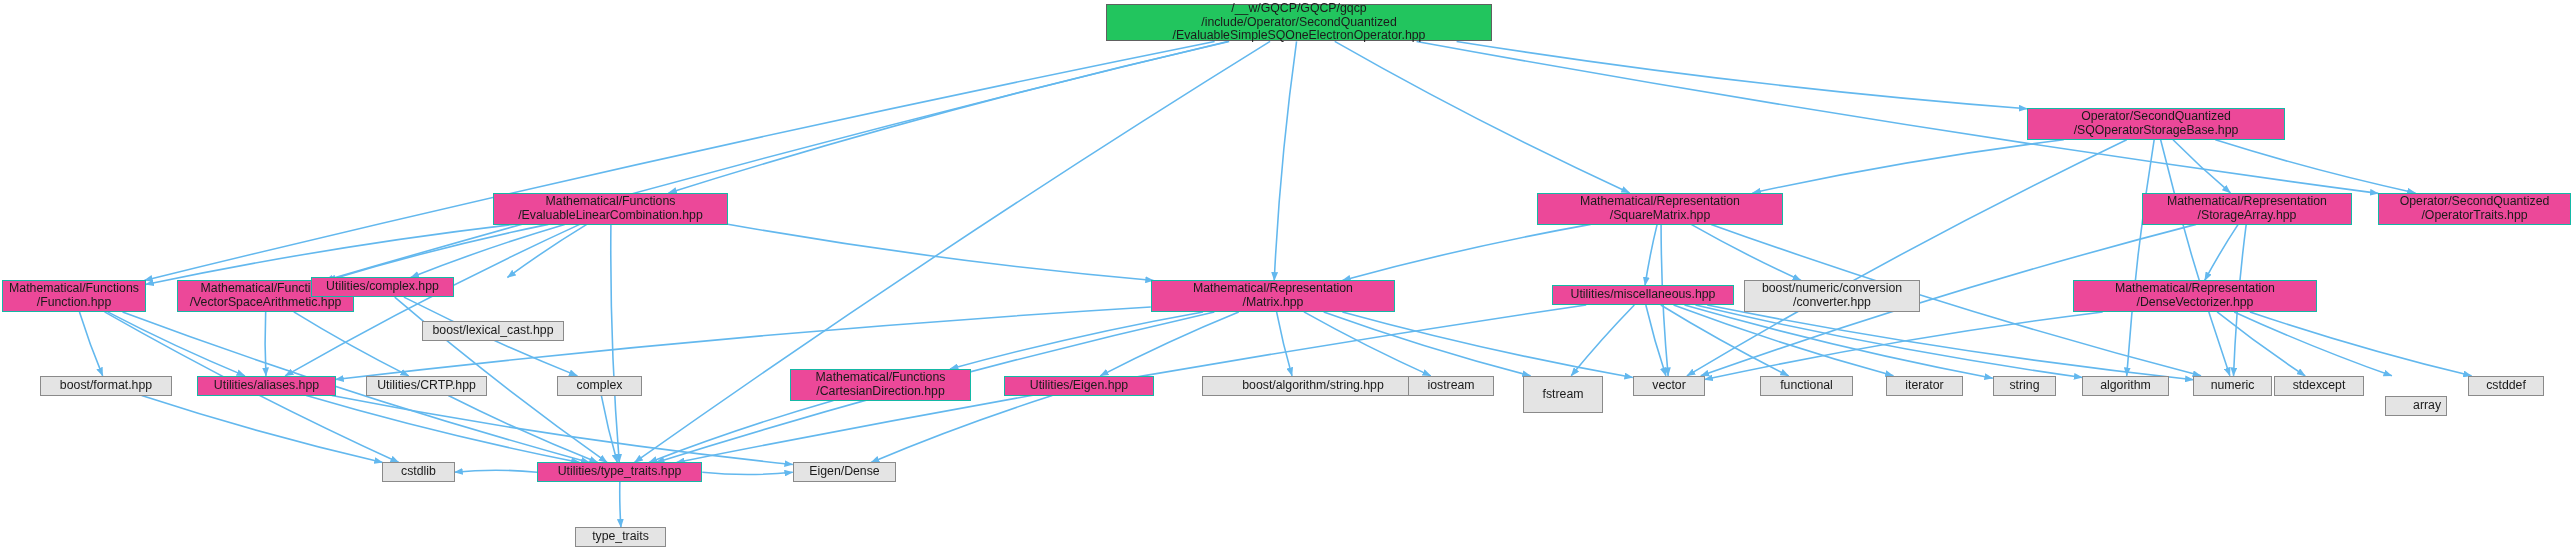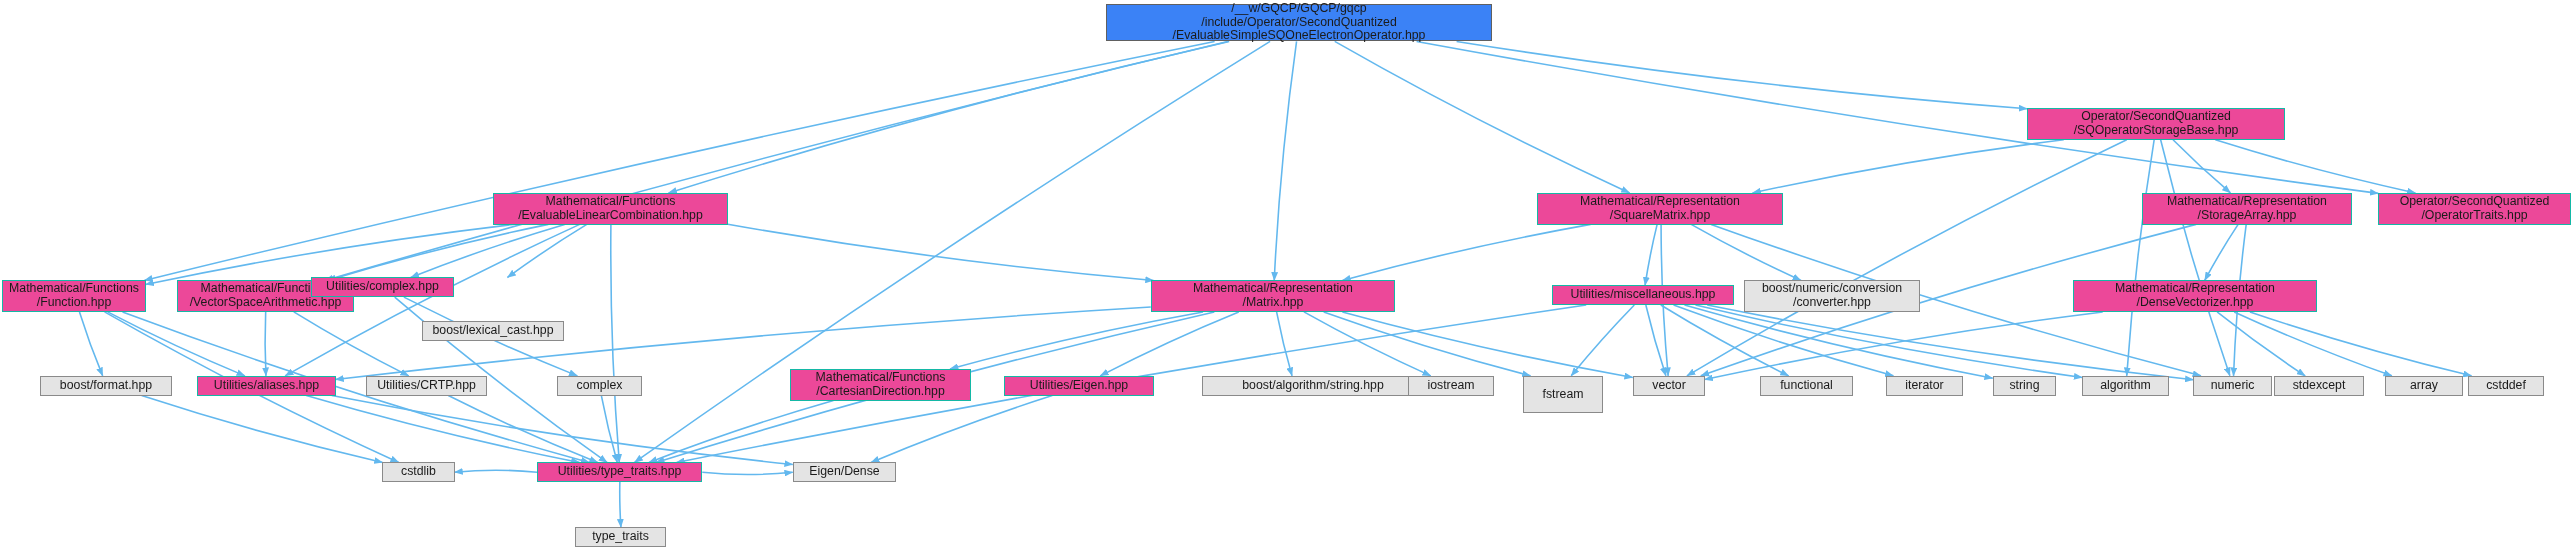--- a/index.html
+++ b/index.html
@@ -18,21 +18,21 @@
     display:flex;
     flex-direction:column;
     align-items:center;
     justify-content:center;
     text-align:center;
     white-space:pre;
     padding:2px 4.9px;
     z-index:5;
   }
   .node.sys{background:#e4e4e4;border:1px solid #8a8a8a;}
-  .node.root{background:#3b82f6;border:1px solid #606060;}
+  .node.root{background:#22c55e;border:1px solid #606060;}
   .node .ln{display:block;}
 </style>
 </head>
 <body>
 
 <div id="graph">
   <svg id="edges" xmlns="http://www.w3.org/2000/svg" viewBox="0 0 2619 564" width="2576" height="555">
     <defs>
       <marker id="ah" markerWidth="9" markerHeight="7" refX="8.5" refY="3.5" orient="auto" markerUnits="userSpaceOnUse">
         <path d="M0,0 L9,3.5 L0,7 z" fill="#63b8ee"></path>
@@ -132,21 +132,21 @@
       <div class="node sys" style="left: 1202px; top: 376px; width: 222px; height: 19.7px;"><span class="ln">boost/algorithm/string.hpp</span></div>
       <div class="node sys" style="left: 1408px; top: 376px; width: 86px; height: 19.7px;"><span class="ln">iostream</span></div>
       <div class="node sys" style="left: 1523px; top: 376px; width: 80px; height: 37px;"><span class="ln">fstream</span></div>
       <div class="node sys" style="left: 1633px; top: 376px; width: 72px; height: 19.7px;"><span class="ln">vector</span></div>
       <div class="node sys" style="left: 1760px; top: 376px; width: 93px; height: 19.7px;"><span class="ln">functional</span></div>
       <div class="node sys" style="left: 1886px; top: 376px; width: 77px; height: 19.7px;"><span class="ln">iterator</span></div>
       <div class="node sys" style="left: 1993px; top: 376px; width: 63px; height: 19.7px;"><span class="ln">string</span></div>
       <div class="node sys" style="left: 2082px; top: 376px; width: 87px; height: 19.7px;"><span class="ln">algorithm</span></div>
       <div class="node sys" style="left: 2193px; top: 376px; width: 79px; height: 19.7px;"><span class="ln">numeric</span></div>
       <div class="node sys" style="left: 2274px; top: 376px; width: 90px; height: 19.7px;"><span class="ln">stdexcept</span></div>
-      <div class="node sys" style="left: 2385px; top: 376px; width: 78px; height: 19.7px;"><span class="ln">array</span></div>
+      <div class="node sys" style="left: 2385px; top: 396px; width: 62px; height: 19.7px; align-items: flex-end;"><span class="ln">array</span></div>
       <div class="node sys" style="left: 2468px; top: 376px; width: 76px; height: 19.7px;"><span class="ln">cstddef</span></div>
       <div class="node sys" style="left: 382px; top: 462px; width: 73px; height: 19.7px;"><span class="ln">cstdlib</span></div>
       <div class="node" style="left: 537px; top: 462px; width: 165px; height: 19.7px;"><span class="ln">Utilities/type_traits.hpp</span></div>
       <div class="node sys" style="left: 793px; top: 462px; width: 103px; height: 19.7px;"><span class="ln">Eigen/Dense</span></div>
       <div class="node sys" style="left: 575px; top: 527px; width: 91px; height: 19.7px;"><span class="ln">type_traits</span></div>
     </div>
 </div>
 
 
 </body></html>

